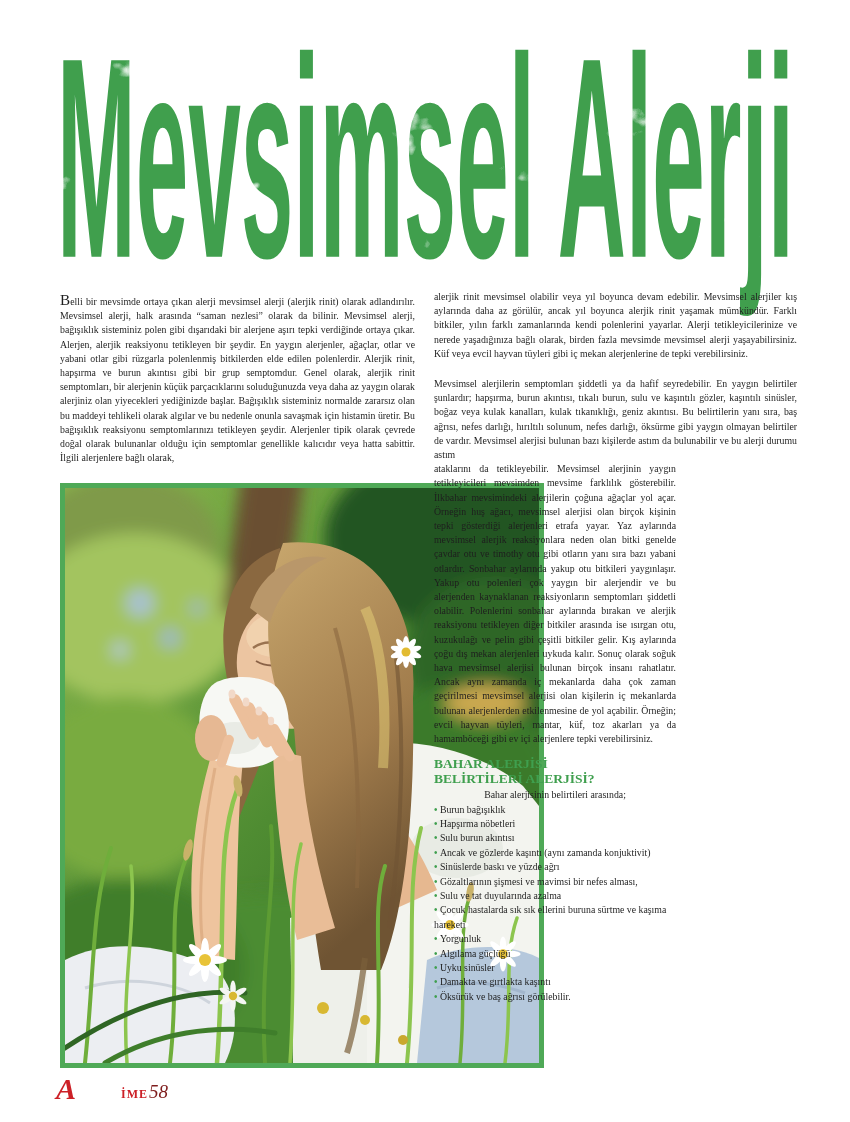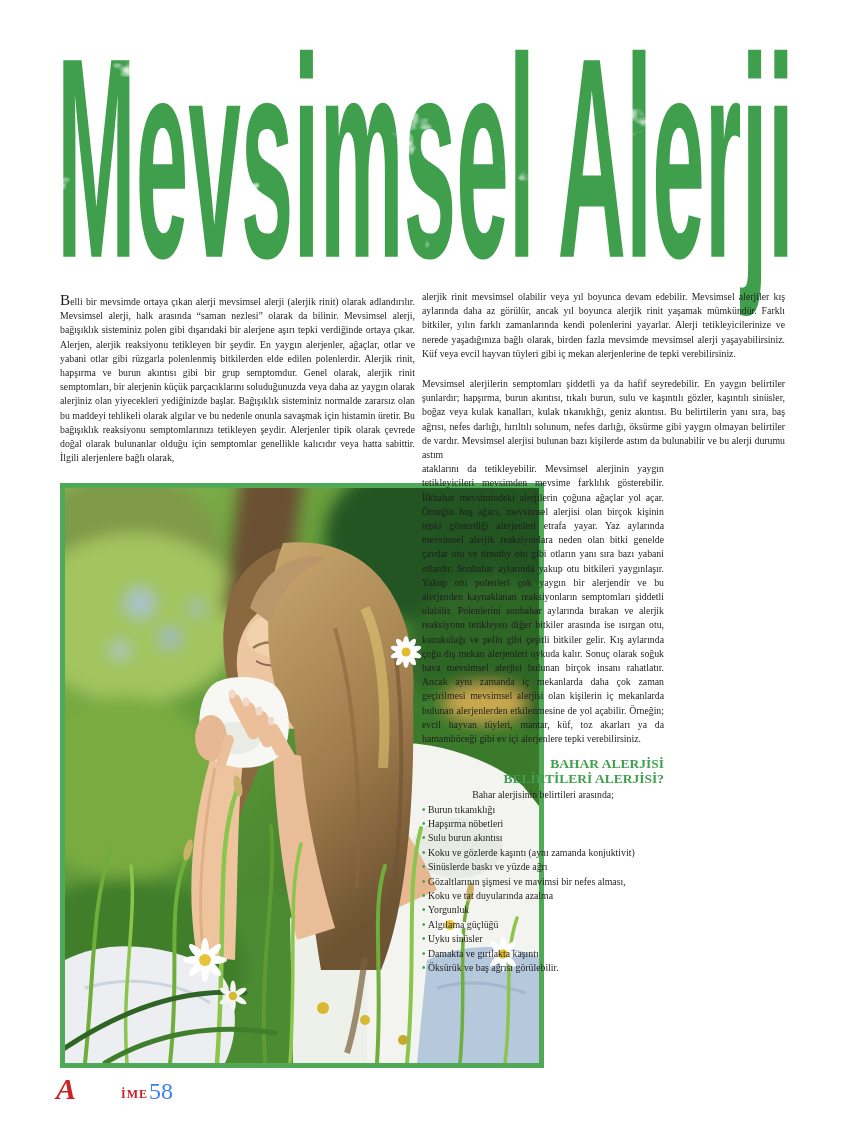--- a/index.html
+++ b/index.html
@@ -14,35 +14,35 @@
   }
   svg{overflow:visible;}
 
   
   .title-wrap{position:absolute;left:56px;top:50px;width:740px;height:245px;}
   .title-wrap svg{display:block;width:740px;height:245px;}
 
   
   .body-text{font-size:9.8px;line-height:14.2px;text-align:justify;}
   .col-left{position:absolute;left:60px;top:292px;width:355px;}
-  .col-right{position:absolute;left:422px;top:290px;width:363px;font-family:Liberation Serif, serif;}
+  .col-right{position:absolute;left:434px;top:290px;width:363px;font-family:Liberation Serif, serif;}
   .col-right p{margin:0 0 8px 0;}
   .col-left p{margin:0;}
   p.p-tight{margin:16px 0 0 0;}
   .intro::first-letter{font-size:1.55em;line-height:1;}
   .wrapped-zone{width:242px;}
   .wrapped-zone p{margin:0;}
 
   
   .section-heading{
     font-weight:bold;
     font-size:13.5px;line-height:15px;
     color:var(--accent-green,#3f9f4e);
     margin:10px 0 2px 0;
-    text-align:right;
+    text-align:left;
   }
   .section-heading .hline{display:block;}
   .list-intro{margin:0;text-align:center;}
   ul.symptoms{margin:0;padding:0;list-style:none;text-align:left;}
   ul.symptoms li{margin:0;padding:0;line-height:14.4px;}
   ul.symptoms li::before{
     content:"\2022\00a0";
     color:var(--accent-green,#3f9f4e);
     font-weight:bold;
   }
@@ -68,23 +68,24 @@
   .logo-rest{
     font-family:"Liberation Serif",serif;
     font-weight:bold;font-size:12px;line-height:16px;
     letter-spacing:1px;
     color:var(--logo-red,#cc2027);
     margin-left:-3px;
     padding-left:48px;
   }
   .page-number{
     font-family:"Liberation Serif",serif;
-    font-size:24px;line-height:21px;
-    color:#3b82f6;
+    font-size:19px;line-height:21px;
+    color:#7f1d1d;
     margin-left:1px;
+    font-style:italic;
   }
 </style>
 </head>
 <body>
 
 <div class="page">
 
   <div class="title-wrap">
     <svg viewBox="0 0 740 245" preserveAspectRatio="none">
       <defs>
@@ -309,27 +310,28 @@
       <p>ataklarını da tetikleyebilir. Mevsimsel alerjinin yaygın tetikleyicileri mevsimden mevsime farklılık gösterebilir. İlkbahar mevsimindeki alerjilerin çoğuna ağaçlar yol açar. Örneğin huş ağacı, mevsimsel alerjisi olan birçok kişinin tepki gösterdiği alerjenleri etrafa yayar. Yaz aylarında mevsimsel alerjik reaksiyonlara neden olan bitki genelde çavdar otu ve timothy otu gibi otların yanı sıra bazı yabani otlardır. Sonbahar aylarında yakup otu bitkileri yaygınlaşır. Yakup otu polenleri çok yaygın bir alerjendir ve bu alerjenden kaynaklanan reaksiyonların semptomları şiddetli olabilir. Polenlerini sonbahar aylarında bırakan ve alerjik reaksiyonu tetikleyen diğer bitkiler arasında ise ısırgan otu, kuzukulağı ve pelin gibi çeşitli bitkiler gelir. Kış aylarında çoğu dış mekan alerjenleri uykuda kalır. Sonuç olarak soğuk hava mevsimsel alerjisi bulunan birçok insanı rahatlatır. Ancak aynı zamanda iç mekanlarda daha çok zaman geçirilmesi mevsimsel alerjisi olan kişilerin iç mekanlarda bulunan alerjenlerden etkilenmesine de yol açabilir. Örneğin; evcil hayvan tüyleri, mantar, küf, toz akarları ya da hamamböceği gibi ev içi alerjenlere tepki verebilirsiniz.</p>
 
       <h3 class="section-heading">
         <span class="hline">BAHAR ALERJİSİ</span>
         <span class="hline">BELİRTİLERİ ALERJİSİ?</span>
       </h3>
 
       <p class="list-intro">Bahar alerjisinin belirtileri arasında;</p>
 
       <ul class="symptoms">
-          <li>Burun tıkanıklığı</li>
+          <li>Burun bağışıklık</li>
           <li>Hapşırma nöbetleri</li>
           <li>Sulu burun akıntısı</li>
-          <li>Koku ve gözlerde kaşıntı (aynı zamanda konjuktivit)</li>
+          <li>Ancak ve gözlerde kaşıntı (aynı zamanda konjuktivit)</li>
           <li>Sinüslerde baskı ve yüzde ağrı</li>
           <li>Gözaltlarının şişmesi ve mavimsi bir nefes alması,</li>
-          <li>Koku ve tat duyularında azalma</li>
+          <li>Sulu ve tat duyularında azalma</li>
+          <li>Çocuk hastalarda sık sık ellerini buruna sürtme ve kaşıma hareketi</li>
           <li>Yorgunluk</li>
           <li>Algılama güçlüğü</li>
           <li>Uyku sinüsler</li>
           <li>Damakta ve gırtlakta kaşıntı</li>
           <li>Öksürük ve baş ağrısı görülebilir.</li>
         </ul>
     </div>
   </div>
 
   <div class="footer">

